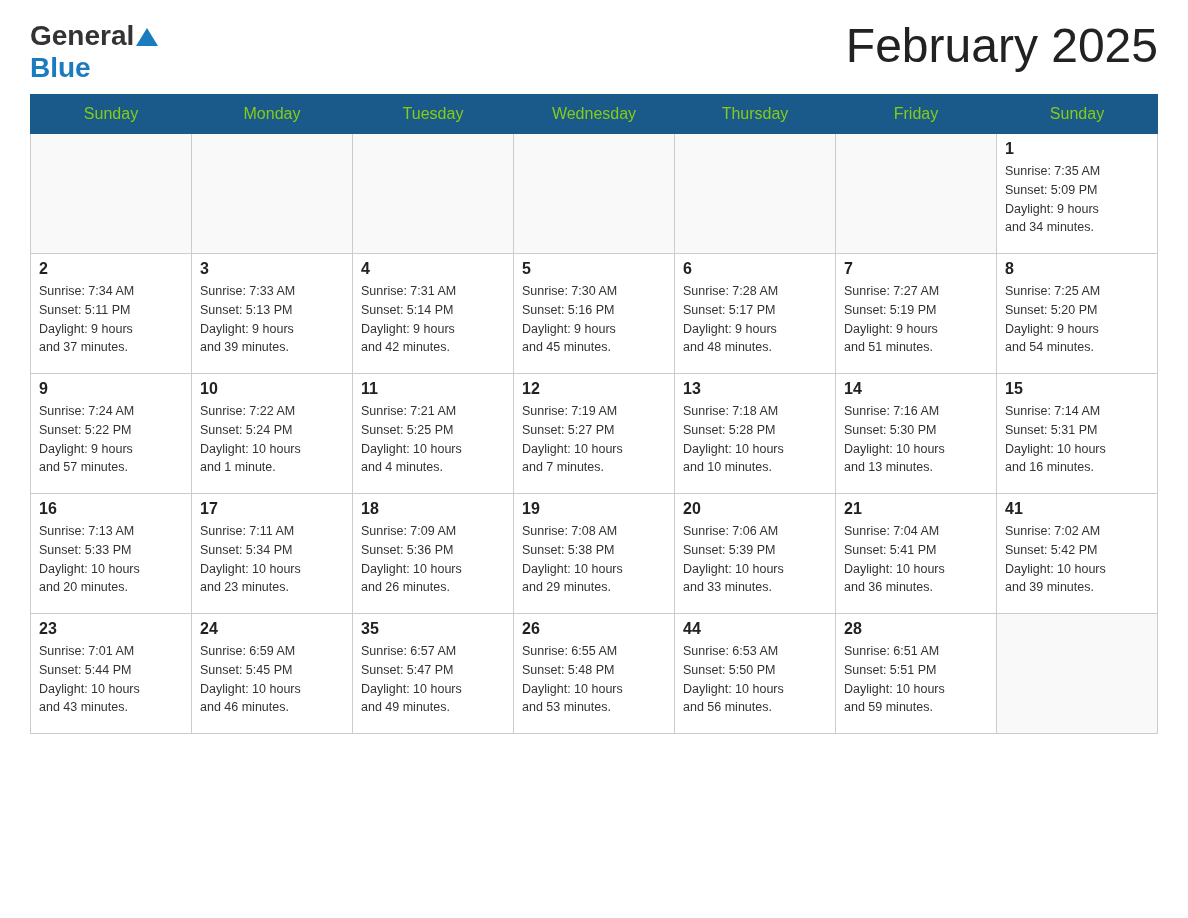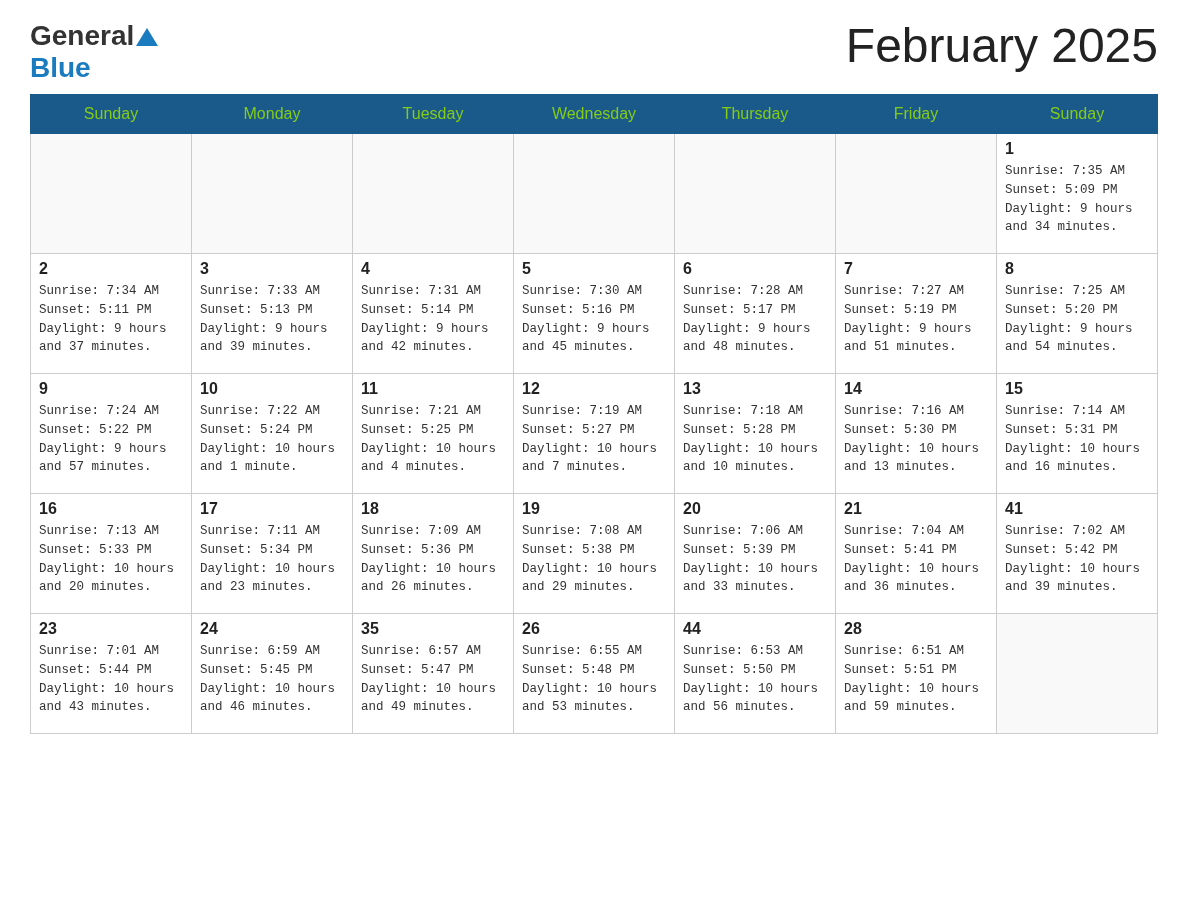--- a/index.html
+++ b/index.html
@@ -66,21 +66,20 @@
       font-size: 16px;
       font-weight: bold;
       color: #222;
       display: block;
       margin-bottom: 4px;
     }
     .day-info {
       font-size: 12.5px;
       color: #333;
       line-height: 1.5;
-      font-family: Liberation Mono, monospace;
     }
     .empty-cell {
       background: #f9f9f9;
     }
     tr.week-row td {
       height: 120px;
     }
   </style>
 </head>
 <body>

